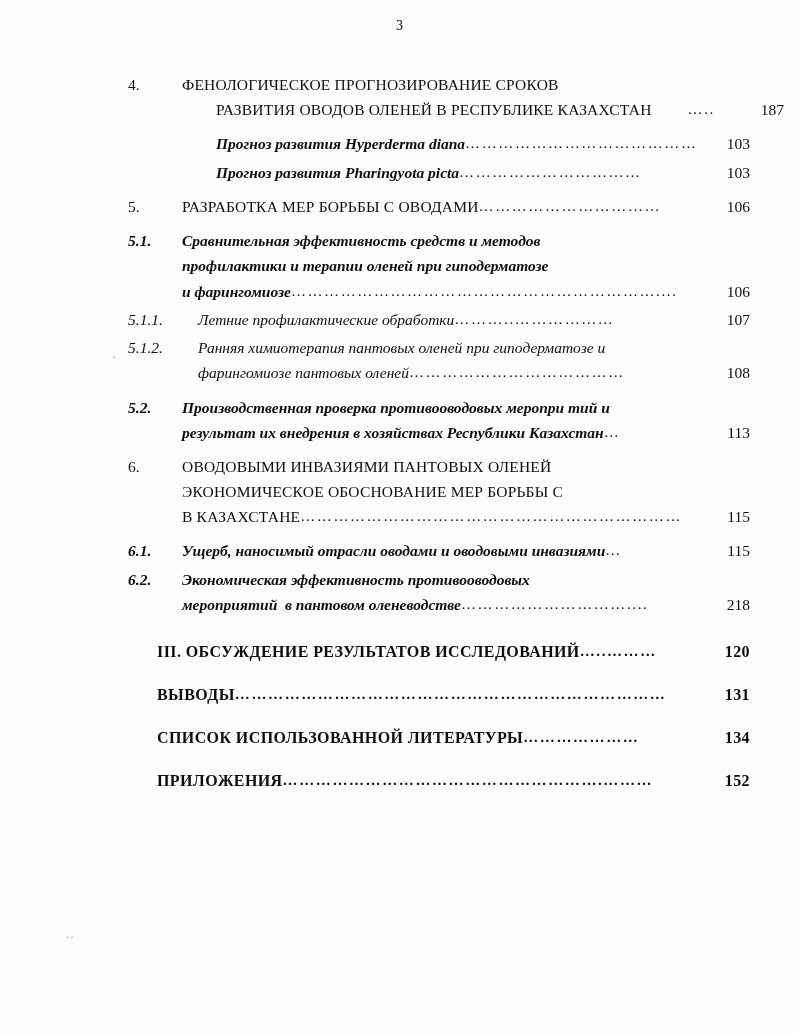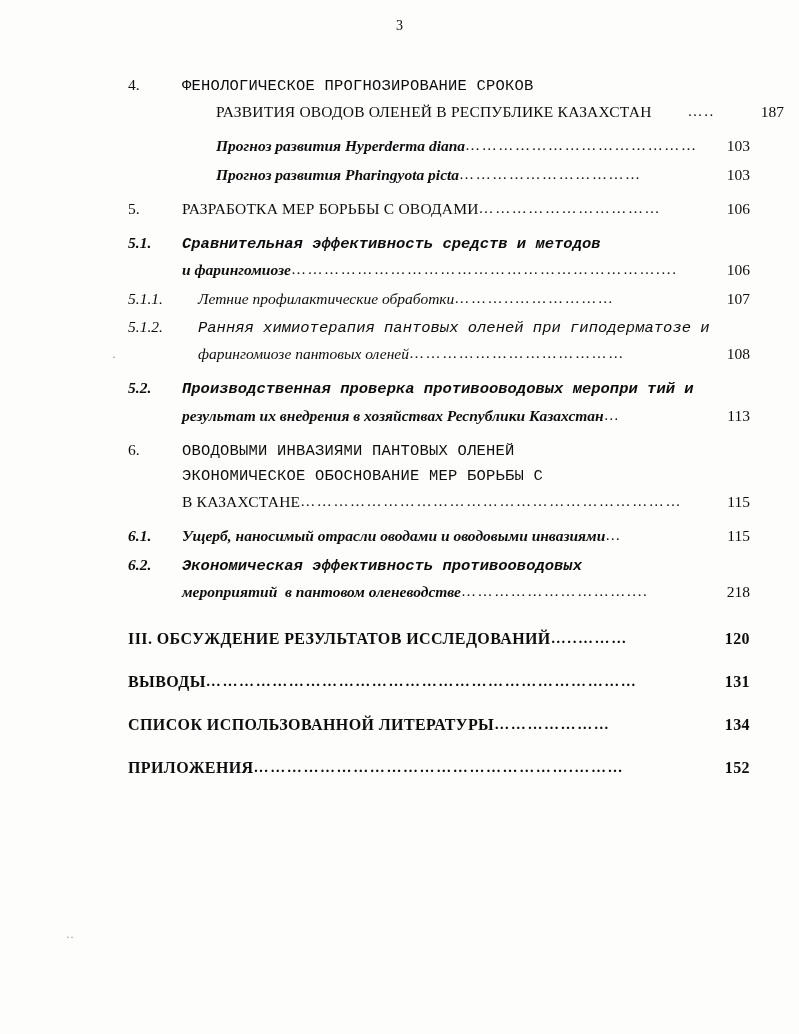--- a/index.html
+++ b/index.html
@@ -61,39 +61,39 @@
     letter-spacing: 1.6px;
     font-size: 15px;
     transform: translateY(-1px);
     min-width: 8px;
   }
   .pg {
     flex: 0 0 auto;
     white-space: pre;
     padding-left: 1px;
   }
-  .nolead .txt { flex: 1 1 auto; font-family: Liberation Mono, monospace; }
+  .nolead .txt { flex: 1 1 auto; }
 
   
   .lvl-chapter { }
   .lvl-chapter .num { width: 54px; }
   .lvl-chapter .txt { font-weight: 400; letter-spacing: 0.2px; }
 
   .lvl-italic .num { width: 54px; font-style: italic; font-weight: bold; }
   .lvl-italic .txt { font-style: italic; font-weight: bold; }
 
   .lvl-sub .num { width: 54px; font-style: italic; }
   .lvl-sub .txt { font-style: italic; }
 
   .major {
     font-weight: bold;
     font-size: 16px;
     letter-spacing: 0.4px;
   }
-  .major .txt { font-weight: bold; }
+  .major .txt { font-weight: bold; margin-left: 29px; }
 
   .sp-s { height: 3px; }
   .sp-m { height: 9px; }
   .sp-l { height: 17px; }
   .sp-xl { height: 22px; }
 
   .mark-left {
     position: absolute;
     left: 112px;
     top: 350px;
@@ -167,20 +167,24 @@
         </div>
       </div>
       <div class="sp-m"></div>
       <div class="entry lvl-italic">
         <div class="num">5.1.</div>
         <div class="body">
           <div class="line nolead">
             <span class="txt">Сравнительная эффективность средств и методов</span>
             <span class="pg"></span>
           </div>
+          <div class="line nolead" style="padding-left: 0px;">
+            <span class="txt">профилактики и терапии оленей при гиподерматозе</span>
+            <span class="pg"></span>
+          </div>
           <div class="line" style="padding-left: 0px;">
             <span class="txt">и фарингомиозе</span>
             <span class="leader">…………………………………………………………....</span>
             <span class="pg">106</span>
           </div>
         </div>
       </div>
       <div class="sp-s"></div>
       <div class="entry lvl-sub">
         <div class="num" style="width: 70px;">5.1.1.</div>

